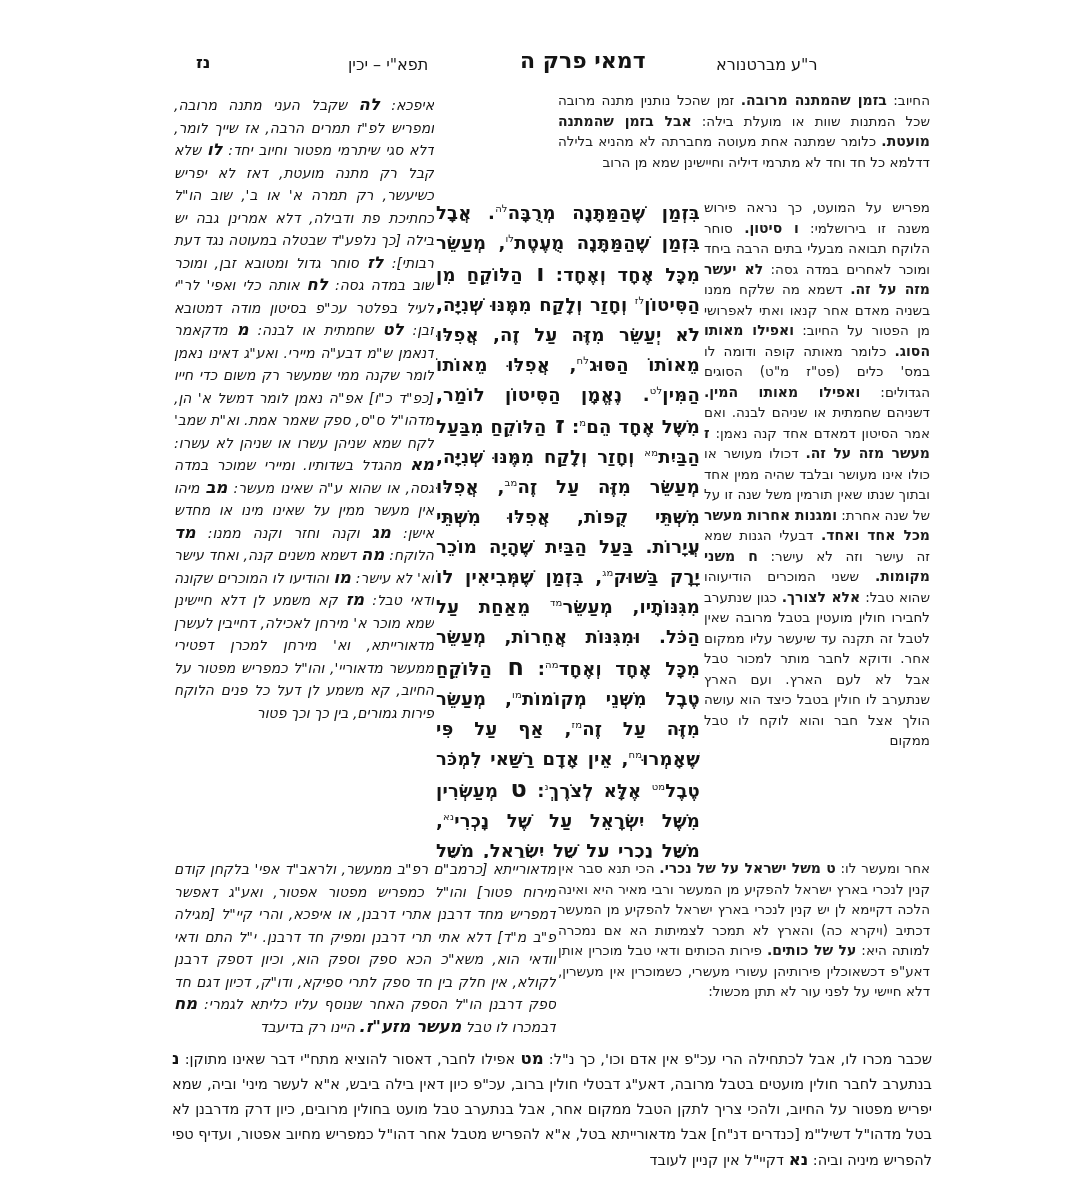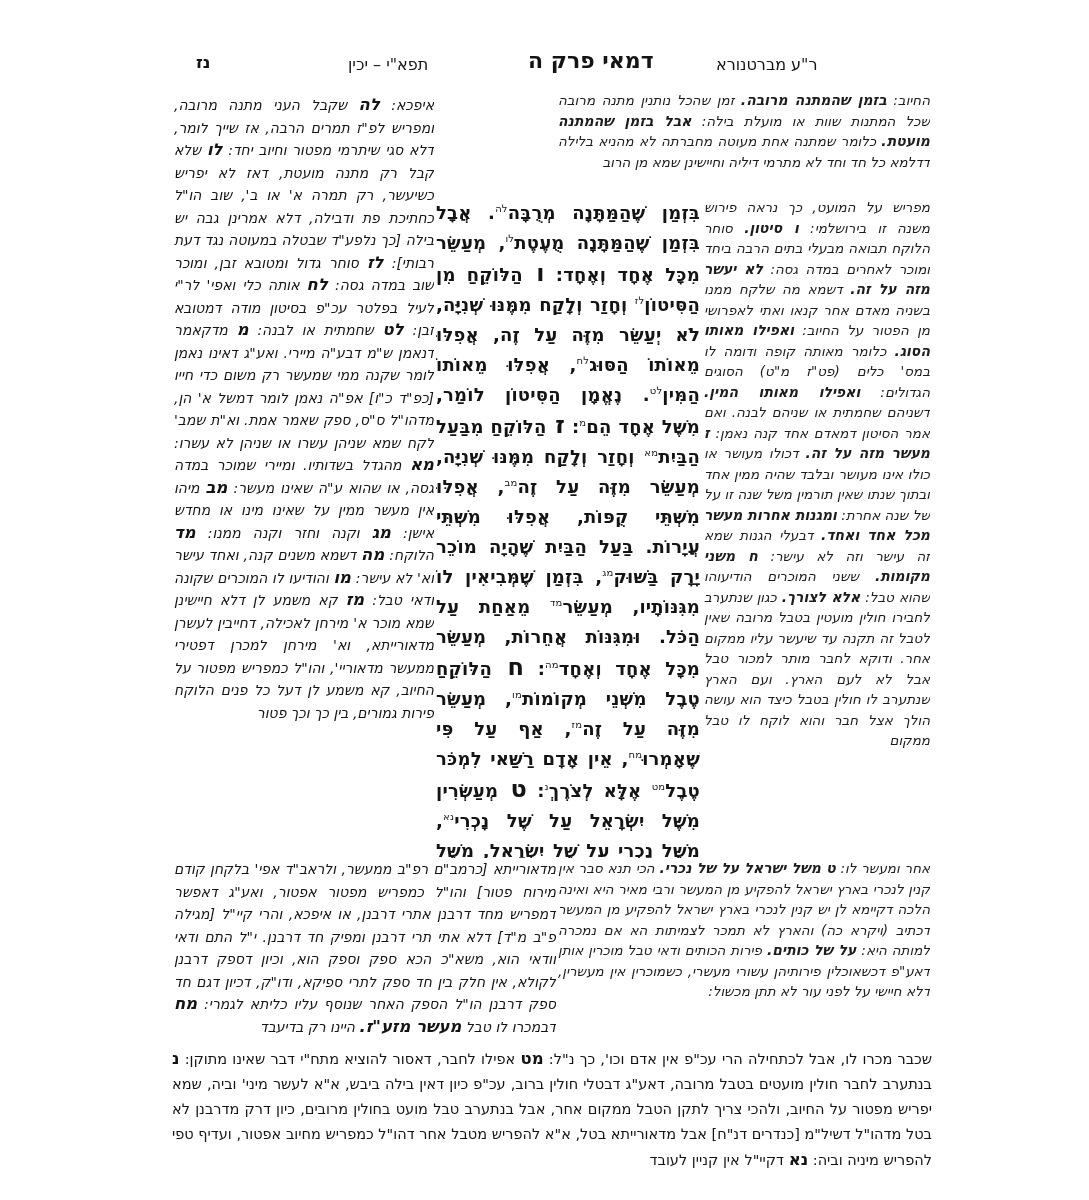--- a/index.html
+++ b/index.html
@@ -1,28 +1,28 @@
 <!DOCTYPE html>
 <html lang="he"><head>
 <meta charset="utf-8">
 <style>
   html,body{margin:0;padding:0;background:#f4f4f2;}
   #page{position:relative;width:1089px;height:1200px;background:#ffffff;overflow:hidden;
         font-family:"DejaVu Sans",sans-serif;color:#141414;}
   .hdr{position:absolute;white-space:nowrap;direction:rtl;}
   .hdr-side{font-size:16px;font-family:"DejaVu Serif","DejaVu Sans",serif;}
-  .hdr-main{font-size:22px;font-weight:700;font-family:"DejaVu Serif","DejaVu Sans",serif;margin-left:8px;}
+  .hdr-main{font-size:22px;font-weight:700;font-family:"DejaVu Serif","DejaVu Sans",serif;}
   .hdr-page{font-size:17px;font-weight:700;}
   .block{position:absolute;direction:rtl;text-align:justify;overflow:hidden;}
   .yachin{font-size:14px;line-height:22.5px;font-style:italic;}
   .yachin b{font-size:16.5px;font-weight:700;}
   .mishnah{font-size:18px;line-height:30px;font-weight:700;letter-spacing:.2px;}
   .mishnah b{font-size:24px;line-height:30px;}
   .mishnah sup{font-size:10px;font-weight:400;vertical-align:super;line-height:0;}
-  .bart{font-size:13.5px;line-height:20.5px;color:#1c1c1c;font-style:italic;}
+  .bart{font-size:13.5px;line-height:20.5px;color:#1c1c1c;}
   .bart b{font-size:14px;font-weight:700;}
   .ybottom{font-size:14.5px;line-height:25px;}
   .ybottom b{font-size:16.5px;font-weight:700;}
 </style>
 </head>
 <body>
 
 <div id="page">
 
   <span class="hdr hdr-page" style="left:196px;top:52px;">נז</span>

